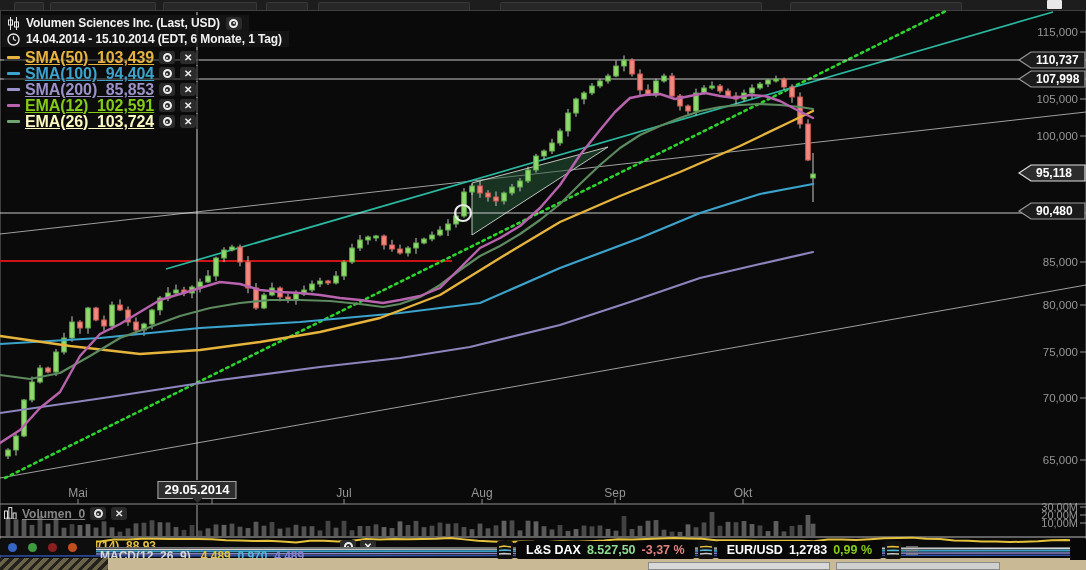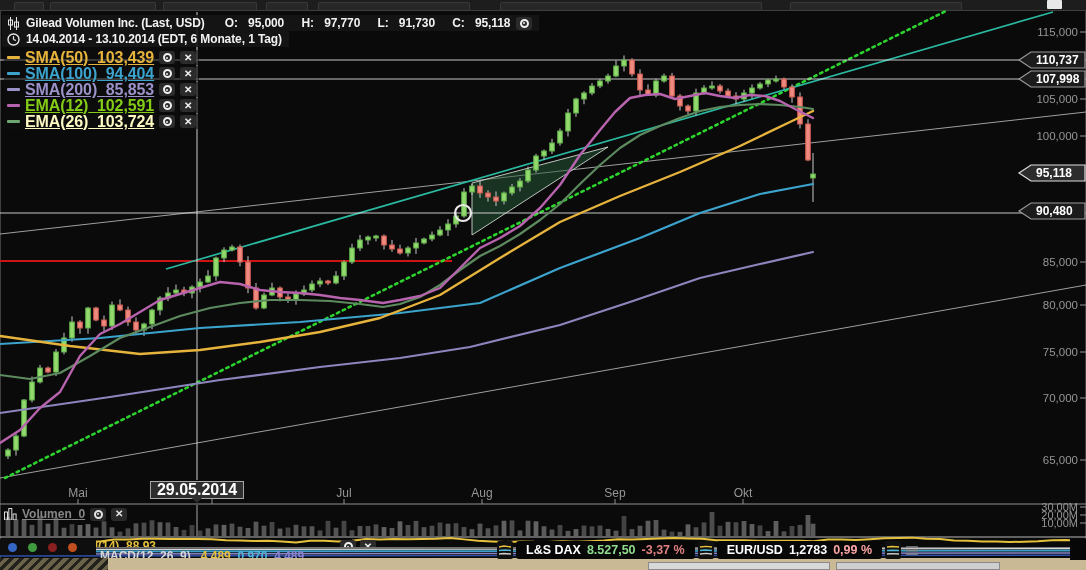--- a/index.html
+++ b/index.html
@@ -17,24 +17,24 @@
   .icon-btn{display:inline-flex;align-items:center;justify-content:center;width:16px;height:13px;background:#2b2b2b;border-radius:3px;color:#f0f0f0;cursor:pointer;}
   .eye{position:relative;width:9px;height:9px;border:2px solid #f0f0f0;border-radius:50%;box-sizing:border-box;}
   .eye::after{content:"";position:absolute;left:1.5px;top:1.5px;width:2px;height:2px;background:#f0f0f0;border-radius:50%;}
   .xg{font-size:10px;font-weight:700;line-height:1;}
   
   #legend{position:absolute;left:4px;top:50px;}
   .lg-row{display:flex;align-items:center;gap:5px;height:15px;margin-bottom:1px;background:rgba(15,15,15,.55);padding:0 3px;width:max-content;}
   .lg-dash{width:13px;height:3px;border-radius:1px;}
   .lg-txt{font-size:16px;font-weight:700;text-decoration:underline;cursor:pointer;letter-spacing:-.1px;}
   
-  #date-tag{position:absolute;transform:translateX(-50%);background:#2e2e2e;border:1px solid #a8a8a8;color:#fff;font-size:16px;font-weight:700;padding:0 6px;height:16px;line-height:16px;}
+  #date-tag{position:absolute;transform:translateX(-50%);background:#2e2e2e;border:1px solid #a8a8a8;color:#fff;font-size:13px;font-weight:700;padding:0 6px;height:16px;line-height:16px;}
   #date-tag::after{content:"";position:absolute;left:50%;bottom:-5px;transform:translateX(-50%);border:5px solid transparent;border-top-color:#2e2e2e;border-bottom:none;}
   
-  #vol-hdr{position:absolute;left:4px;top:507px;display:flex;align-items:center;gap:5px;color:#8d8d8d;font-size:12px;font-weight:700;opacity:.95;}
+  #vol-hdr{position:absolute;left:4px;top:507px;display:flex;gap:5px;color:#8d8d8d;font-size:12px;font-weight:700;opacity:.95;}
   
   .cut-row{position:absolute;left:0;width:1086px;overflow:hidden;font-size:12px;font-weight:700;}
   .cut-inner{position:relative;}
   
   #dots{position:absolute;left:0;top:539px;width:96px;height:16px;background:#0e0e0e;display:flex;align-items:center;gap:11px;padding-left:8px;box-sizing:border-box;}
   .dot{width:9px;height:9px;border-radius:50%;}
   
   #ticker{position:absolute;left:497px;top:539px;width:589px;height:21px;display:flex;align-items:center;gap:3px;z-index:5;}
   .tk-ico{width:16px;height:18px;background:#111;border-radius:2px;display:flex;align-items:center;justify-content:center;flex:0 0 auto;}
   .tk-chip{background:#070707;border-radius:3px;height:18px;display:flex;align-items:center;gap:6px;padding:0 10px;font-size:12.5px;font-weight:700;color:#fff;white-space:nowrap;cursor:pointer;}
@@ -437,38 +437,32 @@
       <line x1="743" y1="499" x2="743" y2="504" stroke="#8f8f8f" stroke-width="1"></line>
     </svg>
 
   <div class="hdr-row" style="left:2px;top:15px;">
     <svg width="13" height="13" viewBox="0 0 13 13">
       <line x1="3.5" y1="0" x2="3.5" y2="13" stroke="#e8e8e8" stroke-width="1"></line>
       <rect x="1.5" y="3" width="4" height="5" fill="none" stroke="#e8e8e8" stroke-width="1"></rect>
       <line x1="9.5" y1="0" x2="9.5" y2="13" stroke="#e8e8e8" stroke-width="1"></line>
       <rect x="7.5" y="5" width="4" height="5" fill="none" stroke="#e8e8e8" stroke-width="1"></rect>
     </svg>
-    <span>Gilead Volumen Inc. (Last, USD)</span>
-    <span class="hdr-ohlc">
-      <span><span>O:</span> <span>95,000</span></span>
-      <span><span>H:</span> <span>97,770</span></span>
-      <span><span>L:</span> <span>91,730</span></span>
-      <span><span>C:</span> <span>95,118</span></span>
-    </span>
+    <span>Volumen Sciences Inc. (Last, USD)</span>
     <span class="icon-btn">
         <span class="eye"></span>
       </span>
   </div>
   <div class="hdr-row" style="left:2px;top:31px;">
     <svg width="13" height="13" viewBox="0 0 13 13">
       <circle cx="6.5" cy="6.5" r="5.5" fill="none" stroke="#e8e8e8" stroke-width="1.4"></circle>
       <line x1="6.5" y1="6.5" x2="6.5" y2="3.2" stroke="#e8e8e8" stroke-width="1.2"></line>
       <line x1="6.5" y1="6.5" x2="9" y2="7.5" stroke="#e8e8e8" stroke-width="1.2"></line>
     </svg>
-    <span>14.04.2014 - 13.10.2014 (EDT, 6 Monate, 1 Tag)</span>
+    <span>14.04.2014 - 15.10.2014 (EDT, 6 Monate, 1 Tag)</span>
   </div>
 
   <div id="legend">
     <div class="lg-row">
       <span class="lg-dash" style="background: rgb(230, 180, 60);"></span>
       <span class="lg-txt" style="color: rgb(230, 180, 60);"><span>SMA(50)</span>&nbsp;&nbsp;<span>103,439</span></span>
       <span class="icon-btn">
           <span class="eye"></span>
         </span>
       <span class="icon-btn xg">
@@ -584,21 +578,21 @@
     <span class="tk-ico">
       <svg width="12" height="12" viewBox="0 0 12 12">
           <path d="M0,3 L6,2.4 L12,3" stroke="#e6c23c" fill="none" stroke-width="1.4"></path>
           <path d="M0,6.5 L5,6 L12,6.5" stroke="#4fb8d8" fill="none" stroke-width="1.4"></path>
           <path d="M0,10 L6,9.4 L12,10" stroke="#cfcfcf" fill="none" stroke-width="1.4"></path>
         </svg>
     </span>
     <span class="tk-chip">
       <span>EUR/USD</span>
       <span class="tk-price-1" style="color: rgb(255, 255, 255);">1,2783</span>
-      <span class="tk-change-1" style="color: #fca5a5;">0,99 %</span>
+      <span class="tk-change-1" style="color: #84cc16;">0,99 %</span>
     </span>
     <span class="tk-ico">
       <svg width="12" height="12" viewBox="0 0 12 12">
           <path d="M0,3 L5,2.5 L12,3" stroke="#e6c23c" fill="none" stroke-width="1.4"></path>
           <path d="M0,6.5 L6,6.2 L12,6.5" stroke="#4fb8d8" fill="none" stroke-width="1.4"></path>
           <path d="M0,10 L5,9.6 L12,10" stroke="#cfcfcf" fill="none" stroke-width="1.4"></path>
         </svg>
     </span>
     <span class="tk-ico" style="background:transparent;">
       <svg width="12" height="12" viewBox="0 0 12 12">

